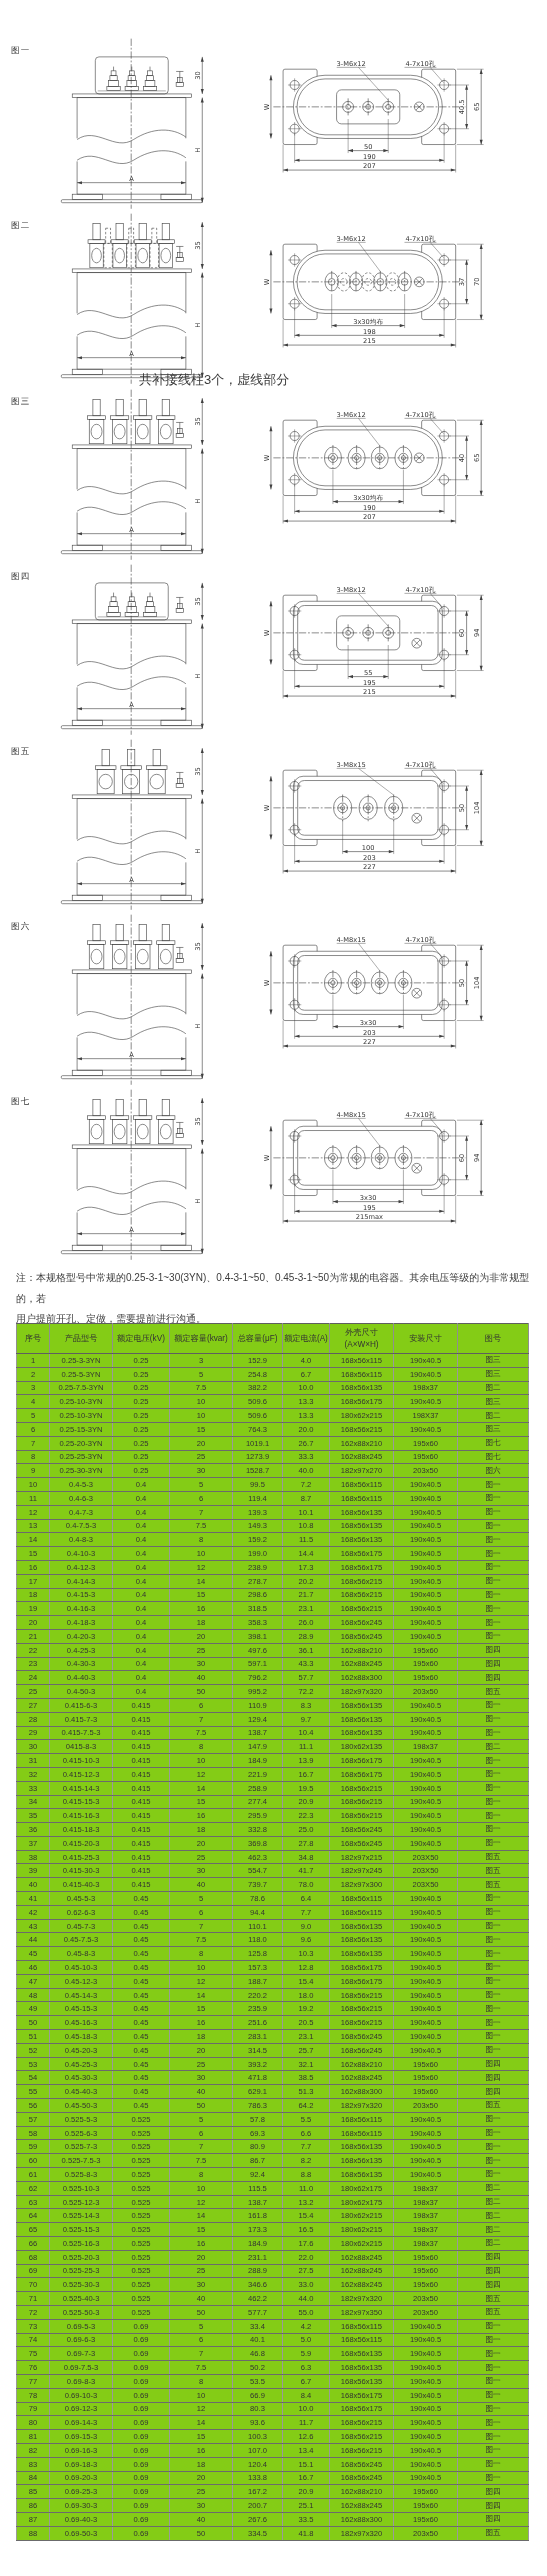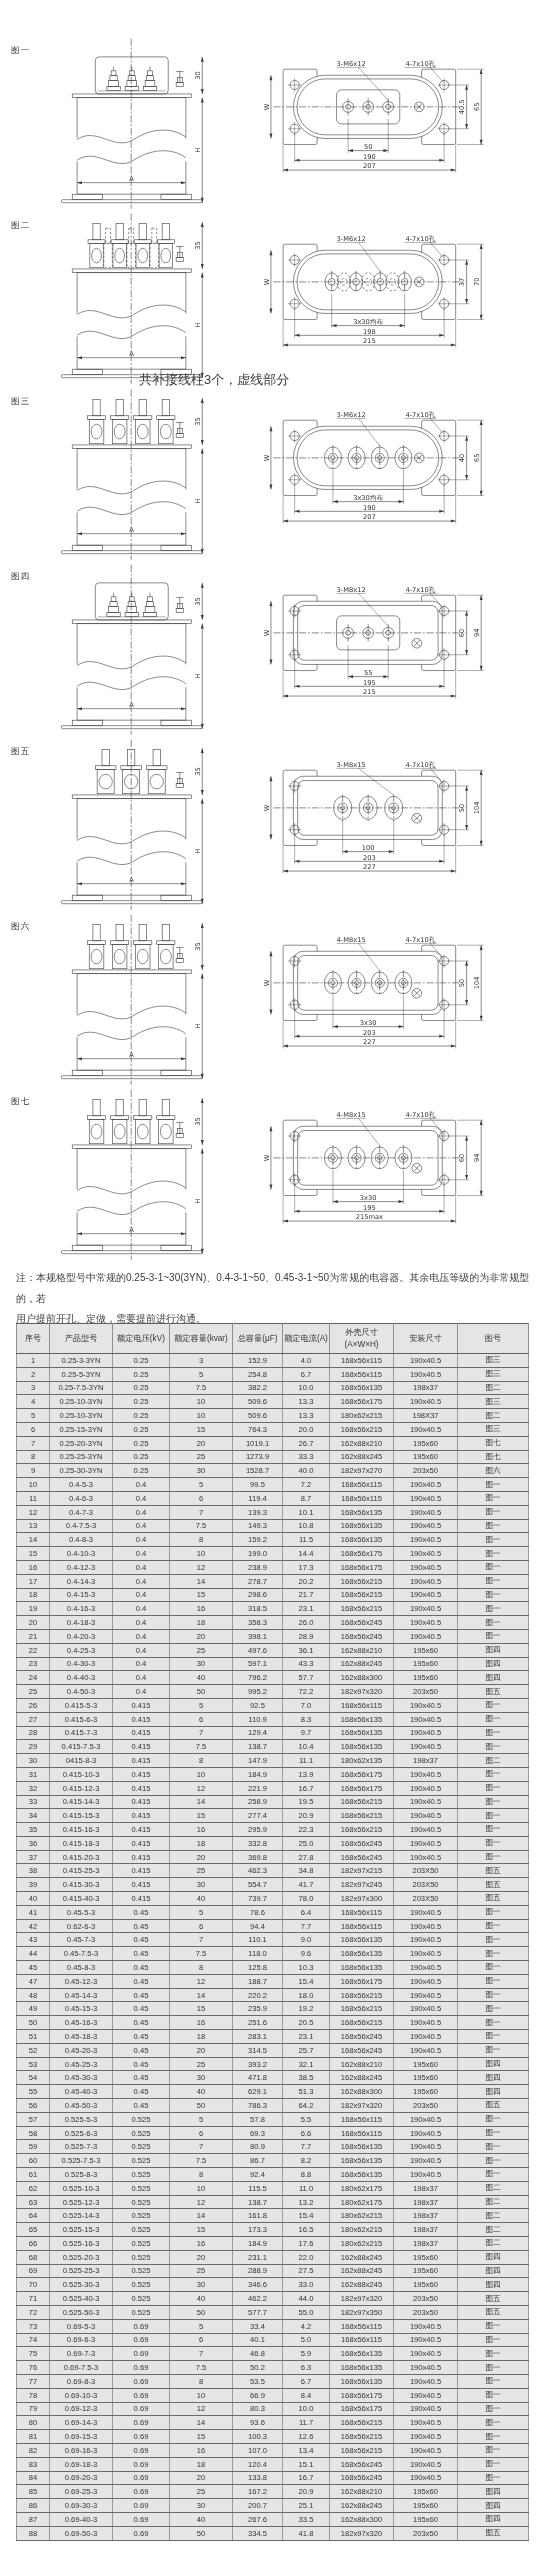--- a/index.html
+++ b/index.html
@@ -11,21 +11,21 @@
   svg.top{position:absolute;left:260px;top:23px;}
   .figure-caption{position:absolute;left:139px;top:161px;font-size:13px;color:#3a3a3a;}
   svg.draw line,svg.draw rect,svg.draw path,svg.draw circle,svg.draw ellipse{stroke:#3f3f3f;fill:none;stroke-width:1;}
   svg.draw .cl{stroke-dasharray:12 3 3 3;}
   svg.draw .dsh{stroke-dasharray:4 3;}
   svg.draw .thin{stroke-width:0.7;}
   svg.draw .wh{fill:#ffffff;}
   svg.draw .ar{fill:#3f3f3f;stroke:none;}
   svg.draw text{fill:#333;stroke:none;font-size:11px;font-family:"DejaVu Sans",sans-serif;}
   .note{position:absolute;left:16px;top:1248px;width:518px;font-size:10px;line-height:20.7px;color:#3c3c3c;}
-  table.spec{position:absolute;left:16px;top:1303px;width:479px;border-collapse:collapse;table-layout:fixed;background:#e5e5e5;}
+  table.spec{position:absolute;left:16px;top:1303px;width:479px;border-collapse:collapse;table-layout:fixed;background:#84cc16;}
   table.spec th{border:0.6px solid #8f8f8f;border-top:1.2px solid #5f5f5f;border-bottom:1.2px solid #5f5f5f;
       height:29px;font-weight:normal;font-size:8.2px;color:#333;white-space:pre-line;line-height:1.35;padding:0;}
   table.spec td{border:0.6px solid #9a9a9a;border-top:1.2px solid #6b6b6b;border-bottom:1.2px solid #6b6b6b;
       height:12.8px;font-size:7.6px;color:#333;text-align:center;padding:0 0.6px;overflow:hidden;white-space:nowrap;}
 </style>
 </head>
 <body>
 
 <div class="page">
   <div id="figs">
@@ -1217,31 +1217,20 @@
           <td>0.4-50-3</td>
           <td>0.4</td>
           <td>50</td>
           <td>995.2</td>
           <td>72.2</td>
           <td>182x97x320</td>
           <td>203x50</td>
           <td>图五</td>
         </tr>
         <tr>
-          <td>26</td>
-          <td>0.415-5-3</td>
-          <td>0.415</td>
-          <td>5</td>
-          <td>92.5</td>
-          <td>7.0</td>
-          <td>168x56x115</td>
-          <td>190x40.5</td>
-          <td>图一</td>
-        </tr>
-        <tr>
           <td>27</td>
           <td>0.415-6-3</td>
           <td>0.415</td>
           <td>6</td>
           <td>110.9</td>
           <td>8.3</td>
           <td>168x56x135</td>
           <td>190x40.5</td>
           <td>图一</td>
         </tr>
@@ -1437,20 +1426,31 @@
           <td>0.45-8-3</td>
           <td>0.45</td>
           <td>8</td>
           <td>125.8</td>
           <td>10.3</td>
           <td>168x56x135</td>
           <td>190x40.5</td>
           <td>图一</td>
         </tr>
         <tr>
+          <td>46</td>
+          <td>0.45-10-3</td>
+          <td>0.45</td>
+          <td>10</td>
+          <td>157.3</td>
+          <td>12.8</td>
+          <td>168x56x175</td>
+          <td>190x40.5</td>
+          <td>图一</td>
+        </tr>
+        <tr>
           <td>47</td>
           <td>0.45-12-3</td>
           <td>0.45</td>
           <td>12</td>
           <td>188.7</td>
           <td>15.4</td>
           <td>168x56x175</td>
           <td>190x40.5</td>
           <td>图一</td>
         </tr>

